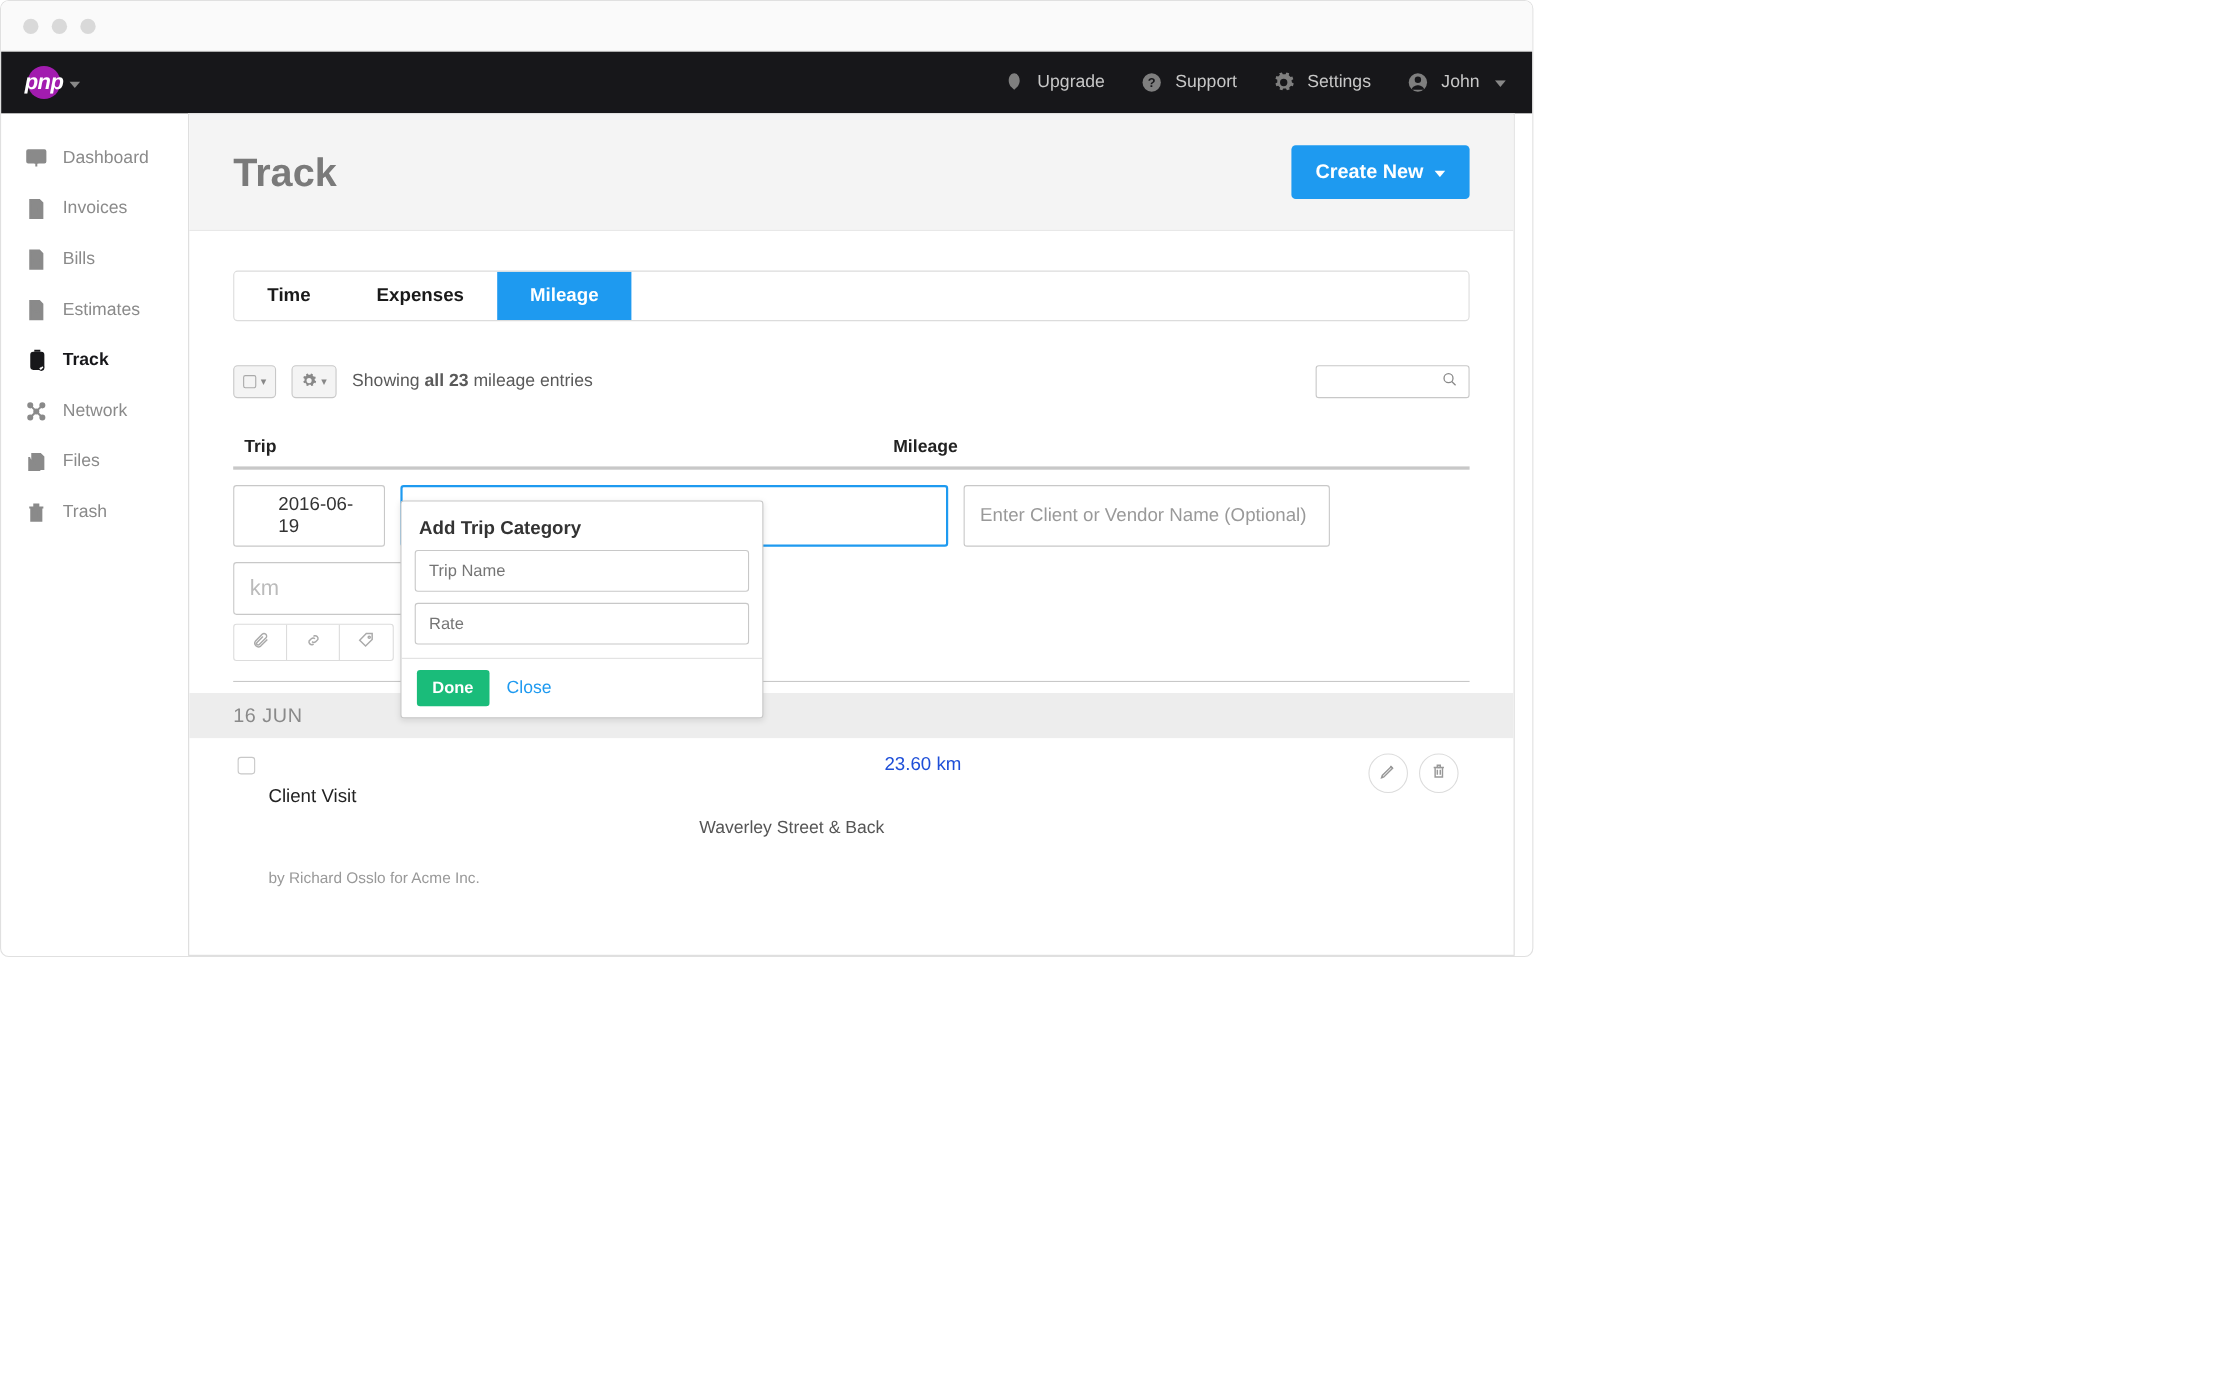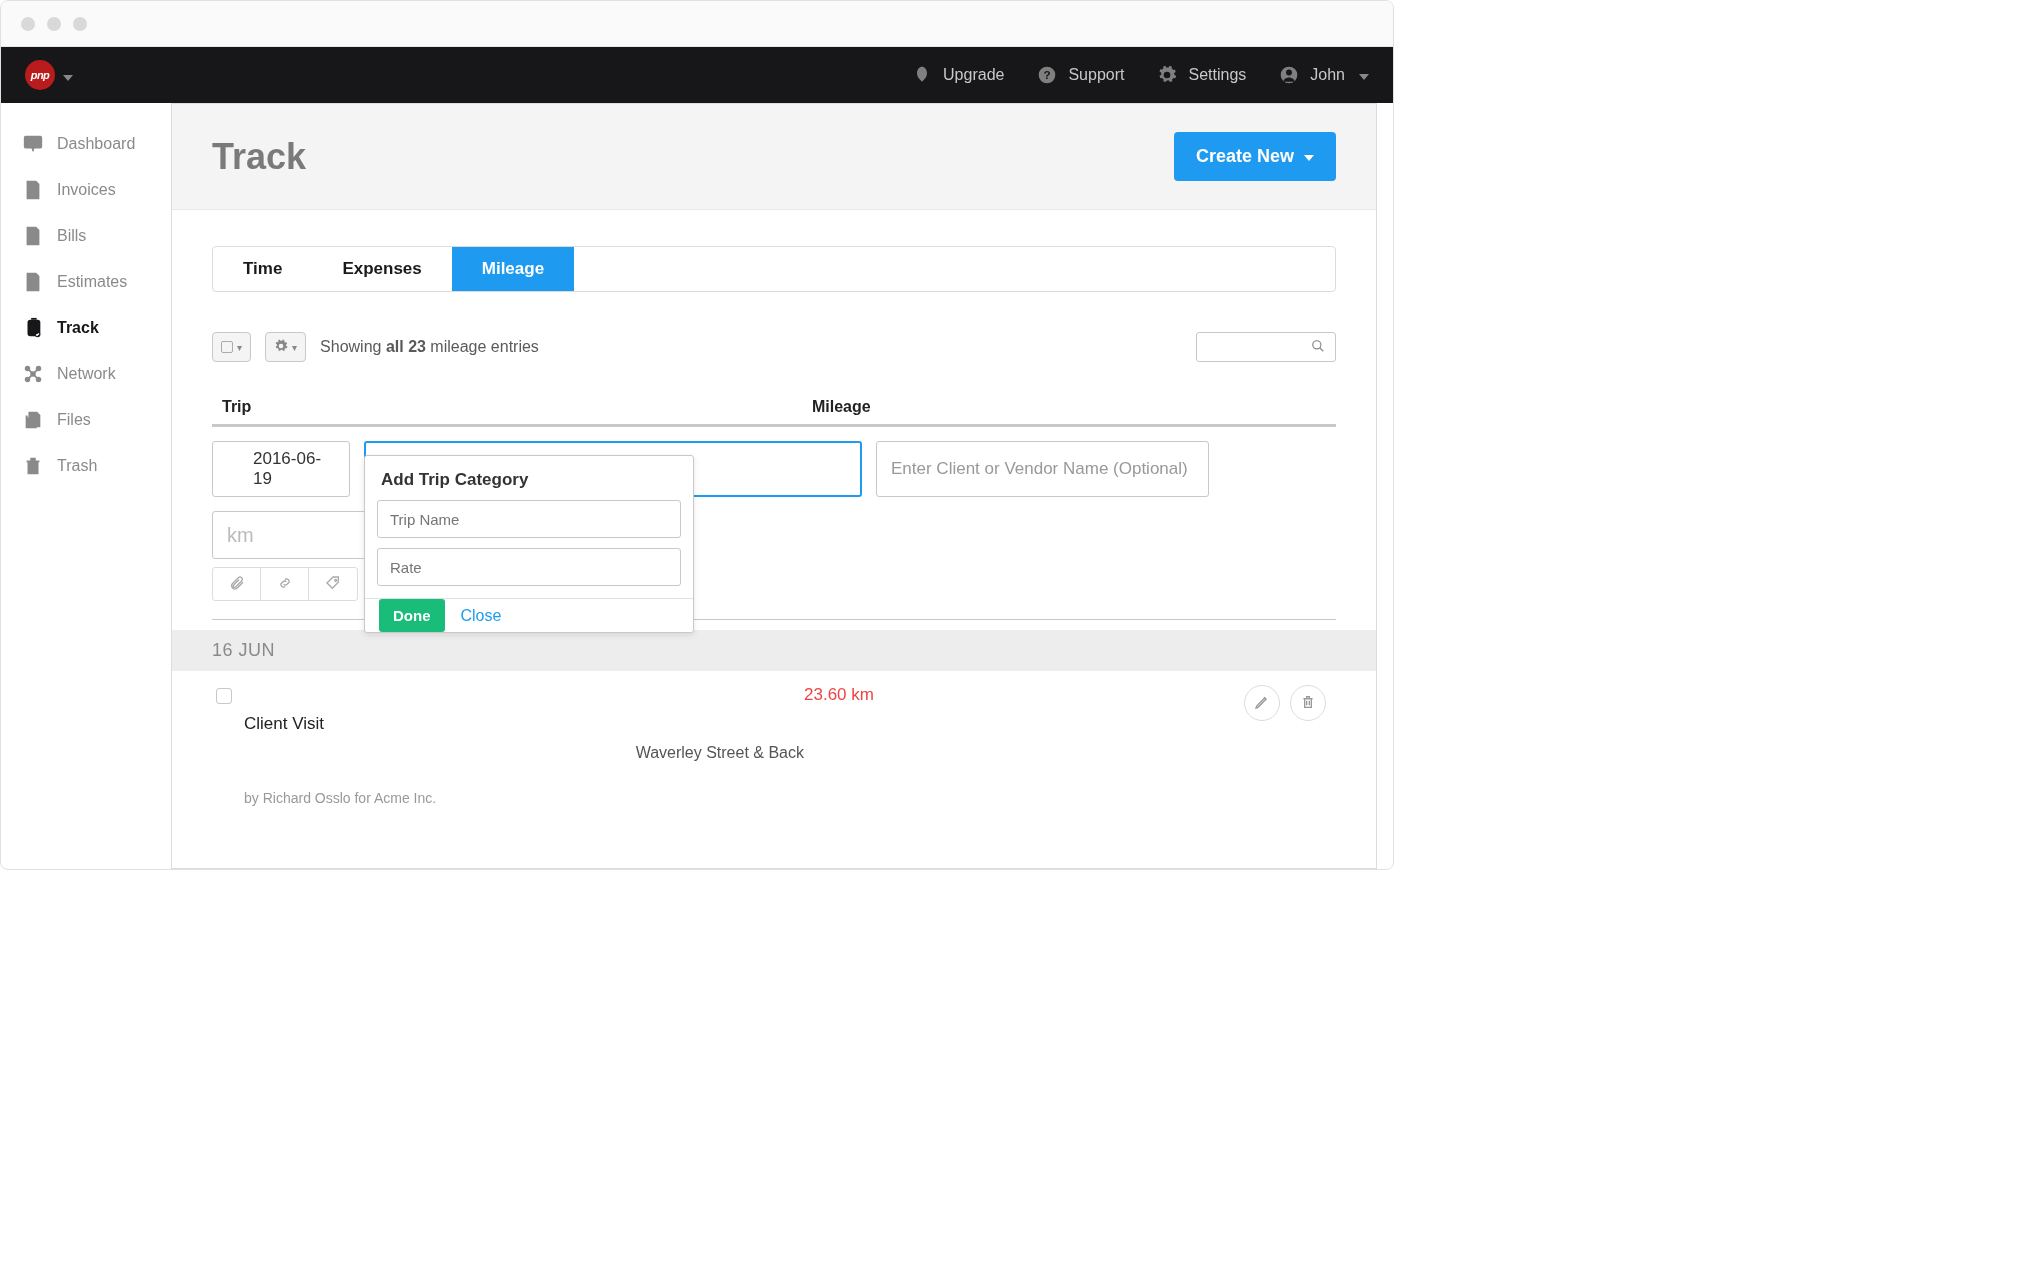--- a/index.html
+++ b/index.html
@@ -5,21 +5,21 @@
 * { margin: 0; padding: 0; box-sizing: border-box; }
 body { font-family: -apple-system, BlinkMacSystemFont, "Helvetica Neue", Arial, sans-serif; background: #fff; font-size: 15px; color: #333; }
 
 
 .window { width: 1394px; height: 870px; background: #fff; border: 1px solid #e0e0e0; border-radius: 8px; overflow: hidden; position: relative; }
 .titlebar { height: 46px; background: #fafafa; border-bottom: 1px solid #e5e5e5; display: flex; align-items: center; padding-left: 20px; gap: 12px; }
 .tl-dot { width: 14px; height: 14px; border-radius: 50%; background: #d9d9d9; }
 
 
 .topnav { height: 56px; background: #17171a; display: flex; align-items: center; padding: 0 24px; color: #bdbdbd; }
-.brand { width: 30px; height: 30px; border-radius: 50%; background: #b91c1c; color: #fff; font-style: italic; font-weight: 700; display: flex; align-items: center; justify-content: center; font-size: 11px; letter-spacing: -0.5px; }
+.brand { width: 30px; height: 30px; border-radius: 50%; background: #a21caf; color: #fff; font-style: italic; font-weight: 700; display: flex; align-items: center; justify-content: center; font-size: 20px; letter-spacing: -0.5px; }
 .brand-caret { margin-left: 8px; color: #aaa; }
 .spacer { flex: 1; }
 .nav-item { display: flex; align-items: center; gap: 10px; margin-left: 32px; color: #c8c8c8; font-size: 16px; cursor: pointer; }
 .nav-icon { width: 22px; height: 22px; display:flex; align-items:center; justify-content:center; }
 .nav-icon svg { fill: #7f7f7f; }
 .nav-item .caret { margin-left: 4px; }
 
 
 .body { display: flex; height: calc(100% - 102px); }
 
@@ -79,34 +79,34 @@
 .attach-btn { width: 48px; display: flex; align-items: center; justify-content: center; border-right: 1px solid #dcdcdc; color: #aaa; cursor: pointer; }
 .attach-btn:last-child { border-right: none; }
 
 .under-rule { border-top: 1px solid #c8c8c8; margin-top: 18px; }
 
 
 .popup { position: absolute; left: 152px; top: 14px; width: 330px; background: #fff; border: 1px solid #c8c8c8; border-radius: 3px; box-shadow: 0 2px 6px rgba(0,0,0,0.1); z-index: 10; }
 .pop-head { padding: 14px 16px 10px; font-weight: 700; font-size: 17px; }
 .pop-body { padding: 0 12px 12px; display: flex; flex-direction: column; gap: 10px; }
 .pop-inp { border: 1px solid #c8c8c8; border-radius: 3px; height: 38px; padding: 0 12px; font-size: 15px; color: #999; }
-.pop-foot { border-top: 1px solid #e0e0e0; padding: 0 14px; display: flex; align-items: center; gap: 16px; }
+.pop-foot { border-top: 1px solid #e0e0e0; padding: 10px 14px; display: flex; align-items: center; gap: 16px; }
 .done-btn { background: #1abc7a; color: #fff; border: none; border-radius: 3px; padding: 8px 14px; font-size: 15px; font-weight: 600; cursor: pointer; }
 
 
 .date-head { background: #ededed; margin: 10px -40px 0 -40px; padding: 10px 40px; color: #8a8a8a; font-size: 18px; letter-spacing: 0.5px; }
 
 
 .row-item { display: flex; padding: 14px 10px 0 4px; align-items: flex-start; }
 .row-chk { width: 16px; height: 16px; border: 1px solid #c8c8c8; border-radius: 3px; margin-right: 12px; margin-top: 3px; }
 .row-main { flex: 0 0 560px; }
 .row-title { font-size: 17px; color: #222; margin-bottom: 10px; margin-top: 29px; }
 .row-sub { font-size: 16px; color: #555; margin-bottom: 28px; text-align: right; }
 .row-by { font-size: 14px; color: #999; }
-.row-mile { font-size: 17px; color: #ef4444; }
+.row-mile { font-size: 17px; color: #1d4ed8; }
 .row-actions { margin-left: auto; display: flex; gap: 10px; }
 .act-btn { width: 36px; height: 36px; border: 1px solid #dcdcdc; border-radius: 50%; display: flex; align-items: center; justify-content: center; color: #999; cursor: pointer; }
 </style>
 </head>
 <body>
 
 <div class="window">
 
   <div class="titlebar">
     <div class="tl-dot"></div>

